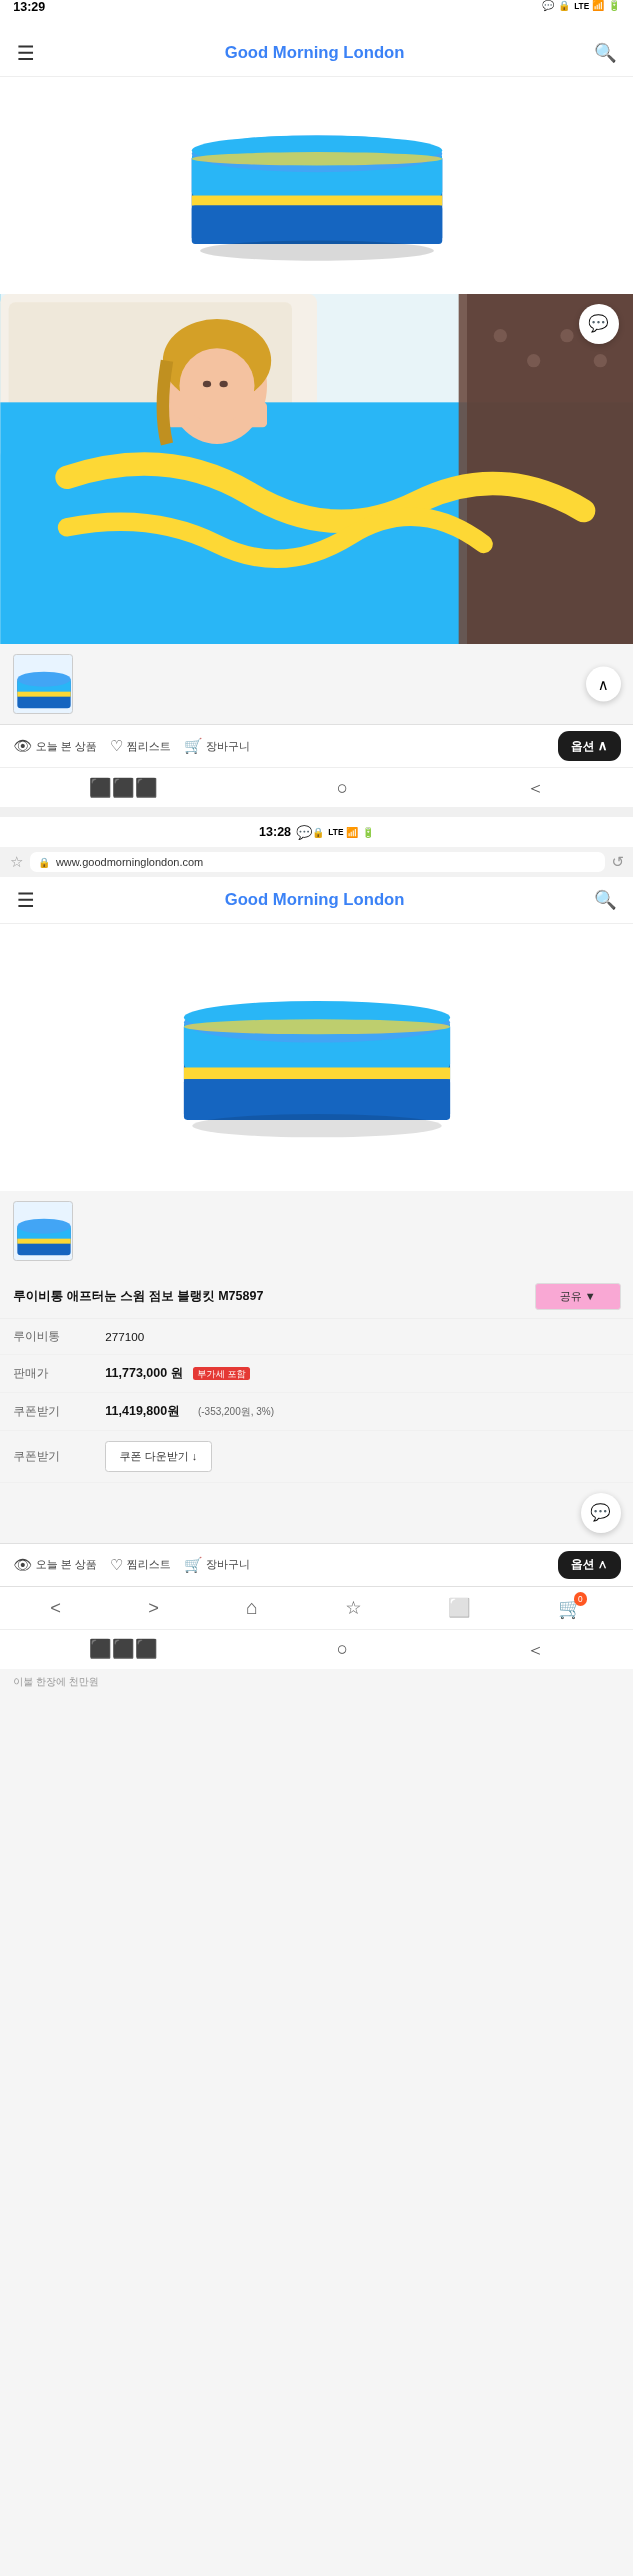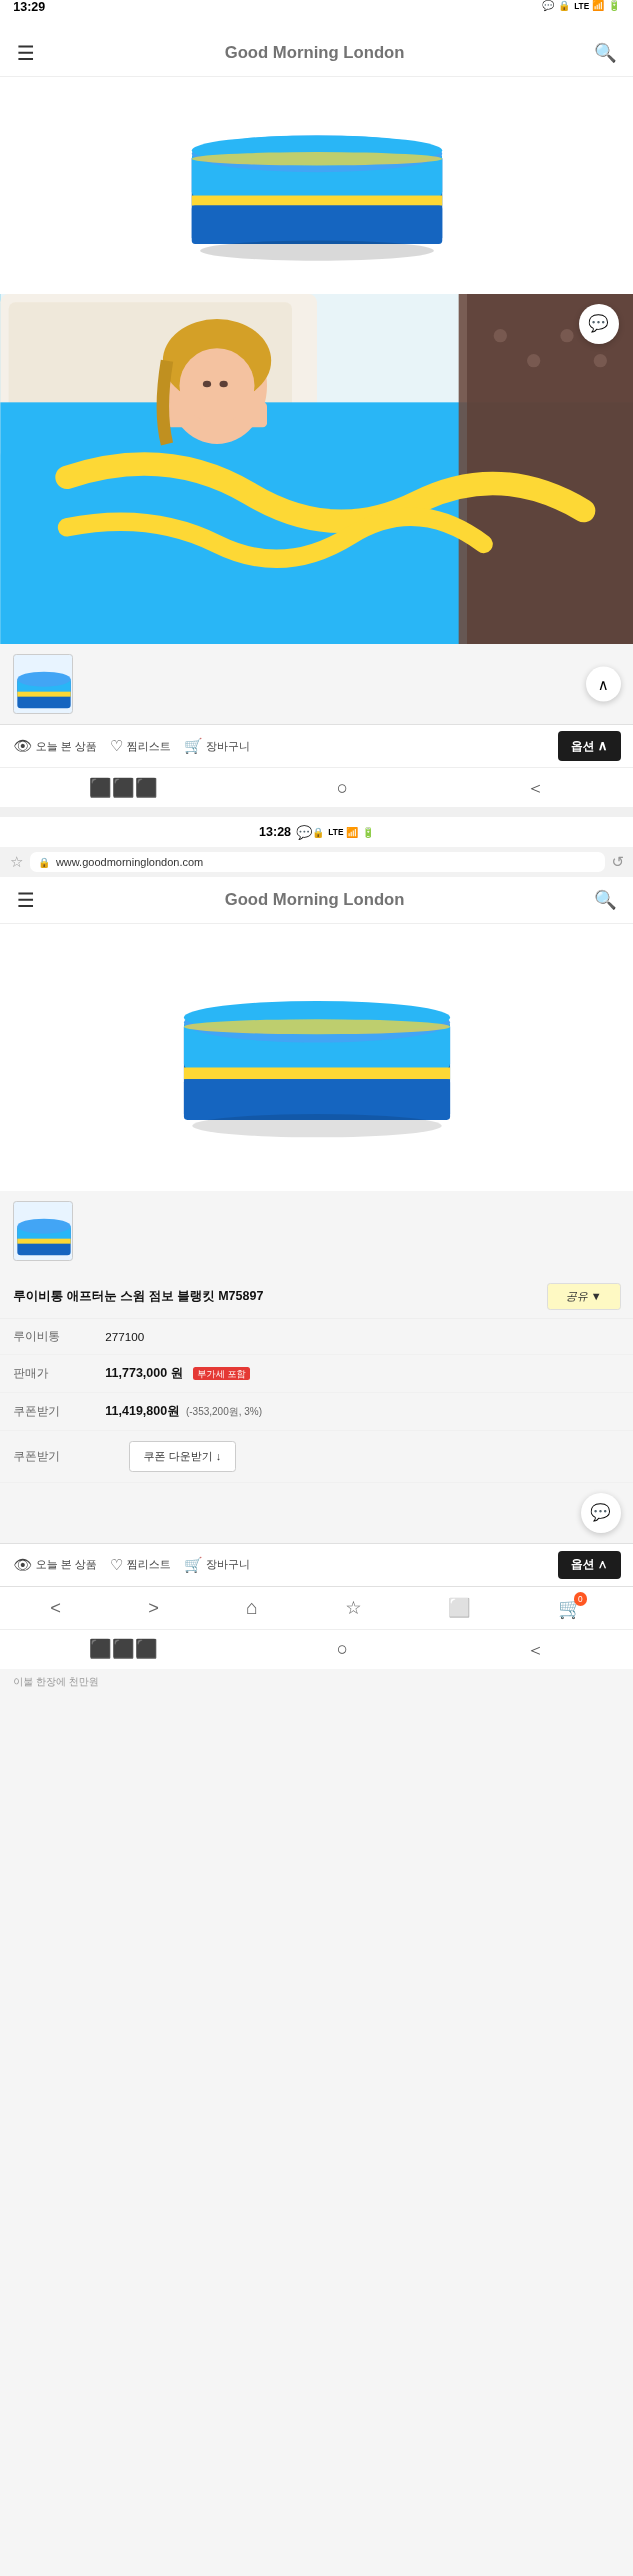--- a/index.html
+++ b/index.html
@@ -46,21 +46,21 @@
     
     .top-nav {
       background: #fff;
       height: 47px;
       display: flex;
       align-items: center;
       justify-content: space-between;
       padding: 0 16.7px;
       border-bottom: 0.8px solid #eee;
     }
-    .top-nav .nav-title { font-size: 16.7px; font-weight: 700; color: #737373; }
+    .top-nav .nav-title { font-size: 16.7px; font-weight: 700; color: #3b82f6; }
     .top-nav .hamburger { font-size: 20px; color: #333; cursor: pointer; }
     .top-nav .search-btn { font-size: 18.3px; color: #333; cursor: pointer; }
 
     
     .product-image-main {
       background: #fff;
       display: flex;
       align-items: center;
       justify-content: center;
       padding: 16.7px;
@@ -83,21 +83,21 @@
       gap: 3.3px;
       font-size: 11px;
       color: #444;
       cursor: pointer;
     }
     .action-item .icon { font-size: 15px; }
     .options-btn {
       background: #1c1c1c;
       color: #fff;
       padding: 6.7px 13.3px;
-      border-radius: 4px;
+      border-radius: 11px;
       font-size: 11.7px;
       font-weight: 600;
       cursor: pointer;
       margin-left: auto;
     }
     .chevron-up { font-size: 13.3px; color: #fff; }
 
     
     .phone-nav-bar {
       background: #fff;
@@ -143,32 +143,31 @@
     
     .product-title-row {
       padding: 11.7px 13.3px 8.3px;
       display: flex;
       align-items: center;
       justify-content: space-between;
       border-bottom: 0.8px solid #eee;
     }
     .product-title { font-size: 12.5px; font-weight: 700; color: #111; flex: 1; }
     .share-btn {
-      background: #fef9c3;
+      background: #f9a8d4;
       border: 0.8px solid #ddd;
       border-radius: 3.3px;
-      padding: 5px 18px;
+      padding: 5px 24px;
       font-size: 11px;
       color: #333;
       cursor: pointer;
       display: flex;
       align-items: center;
       gap: 3.3px;
       white-space: nowrap;
-      font-style: italic;
     }
 
     
     .product-info-table {
       width: 100%;
       border-collapse: collapse;
       font-size: 11.7px;
     }
     .product-info-table tr {
       border-bottom: 0.8px solid #f0f0f0;
@@ -203,35 +202,34 @@
     }
 
     .coupon-price {
       font-size: 12.5px;
       font-weight: 700;
       color: #111;
     }
     .coupon-discount {
       font-size: 10px;
       color: #666;
-      margin-left: 3px;
+      margin-left: 15px;
     }
 
     .coupon-download-btn {
       background: #fff;
       border: 0.8px solid #ccc;
       border-radius: 3.3px;
       padding: 6.7px 13.3px;
       font-size: 11px;
       color: #333;
       cursor: pointer;
       display: flex;
       align-items: center;
       gap: 5px;
-      margin-left: 24px;
     }
 
     
     .bottom-nav-2 {
       background: #fff;
       height: 43px;
       display: flex;
       align-items: center;
       justify-content: space-around;
       border-top: 0.8px solid #e0e0e0;

